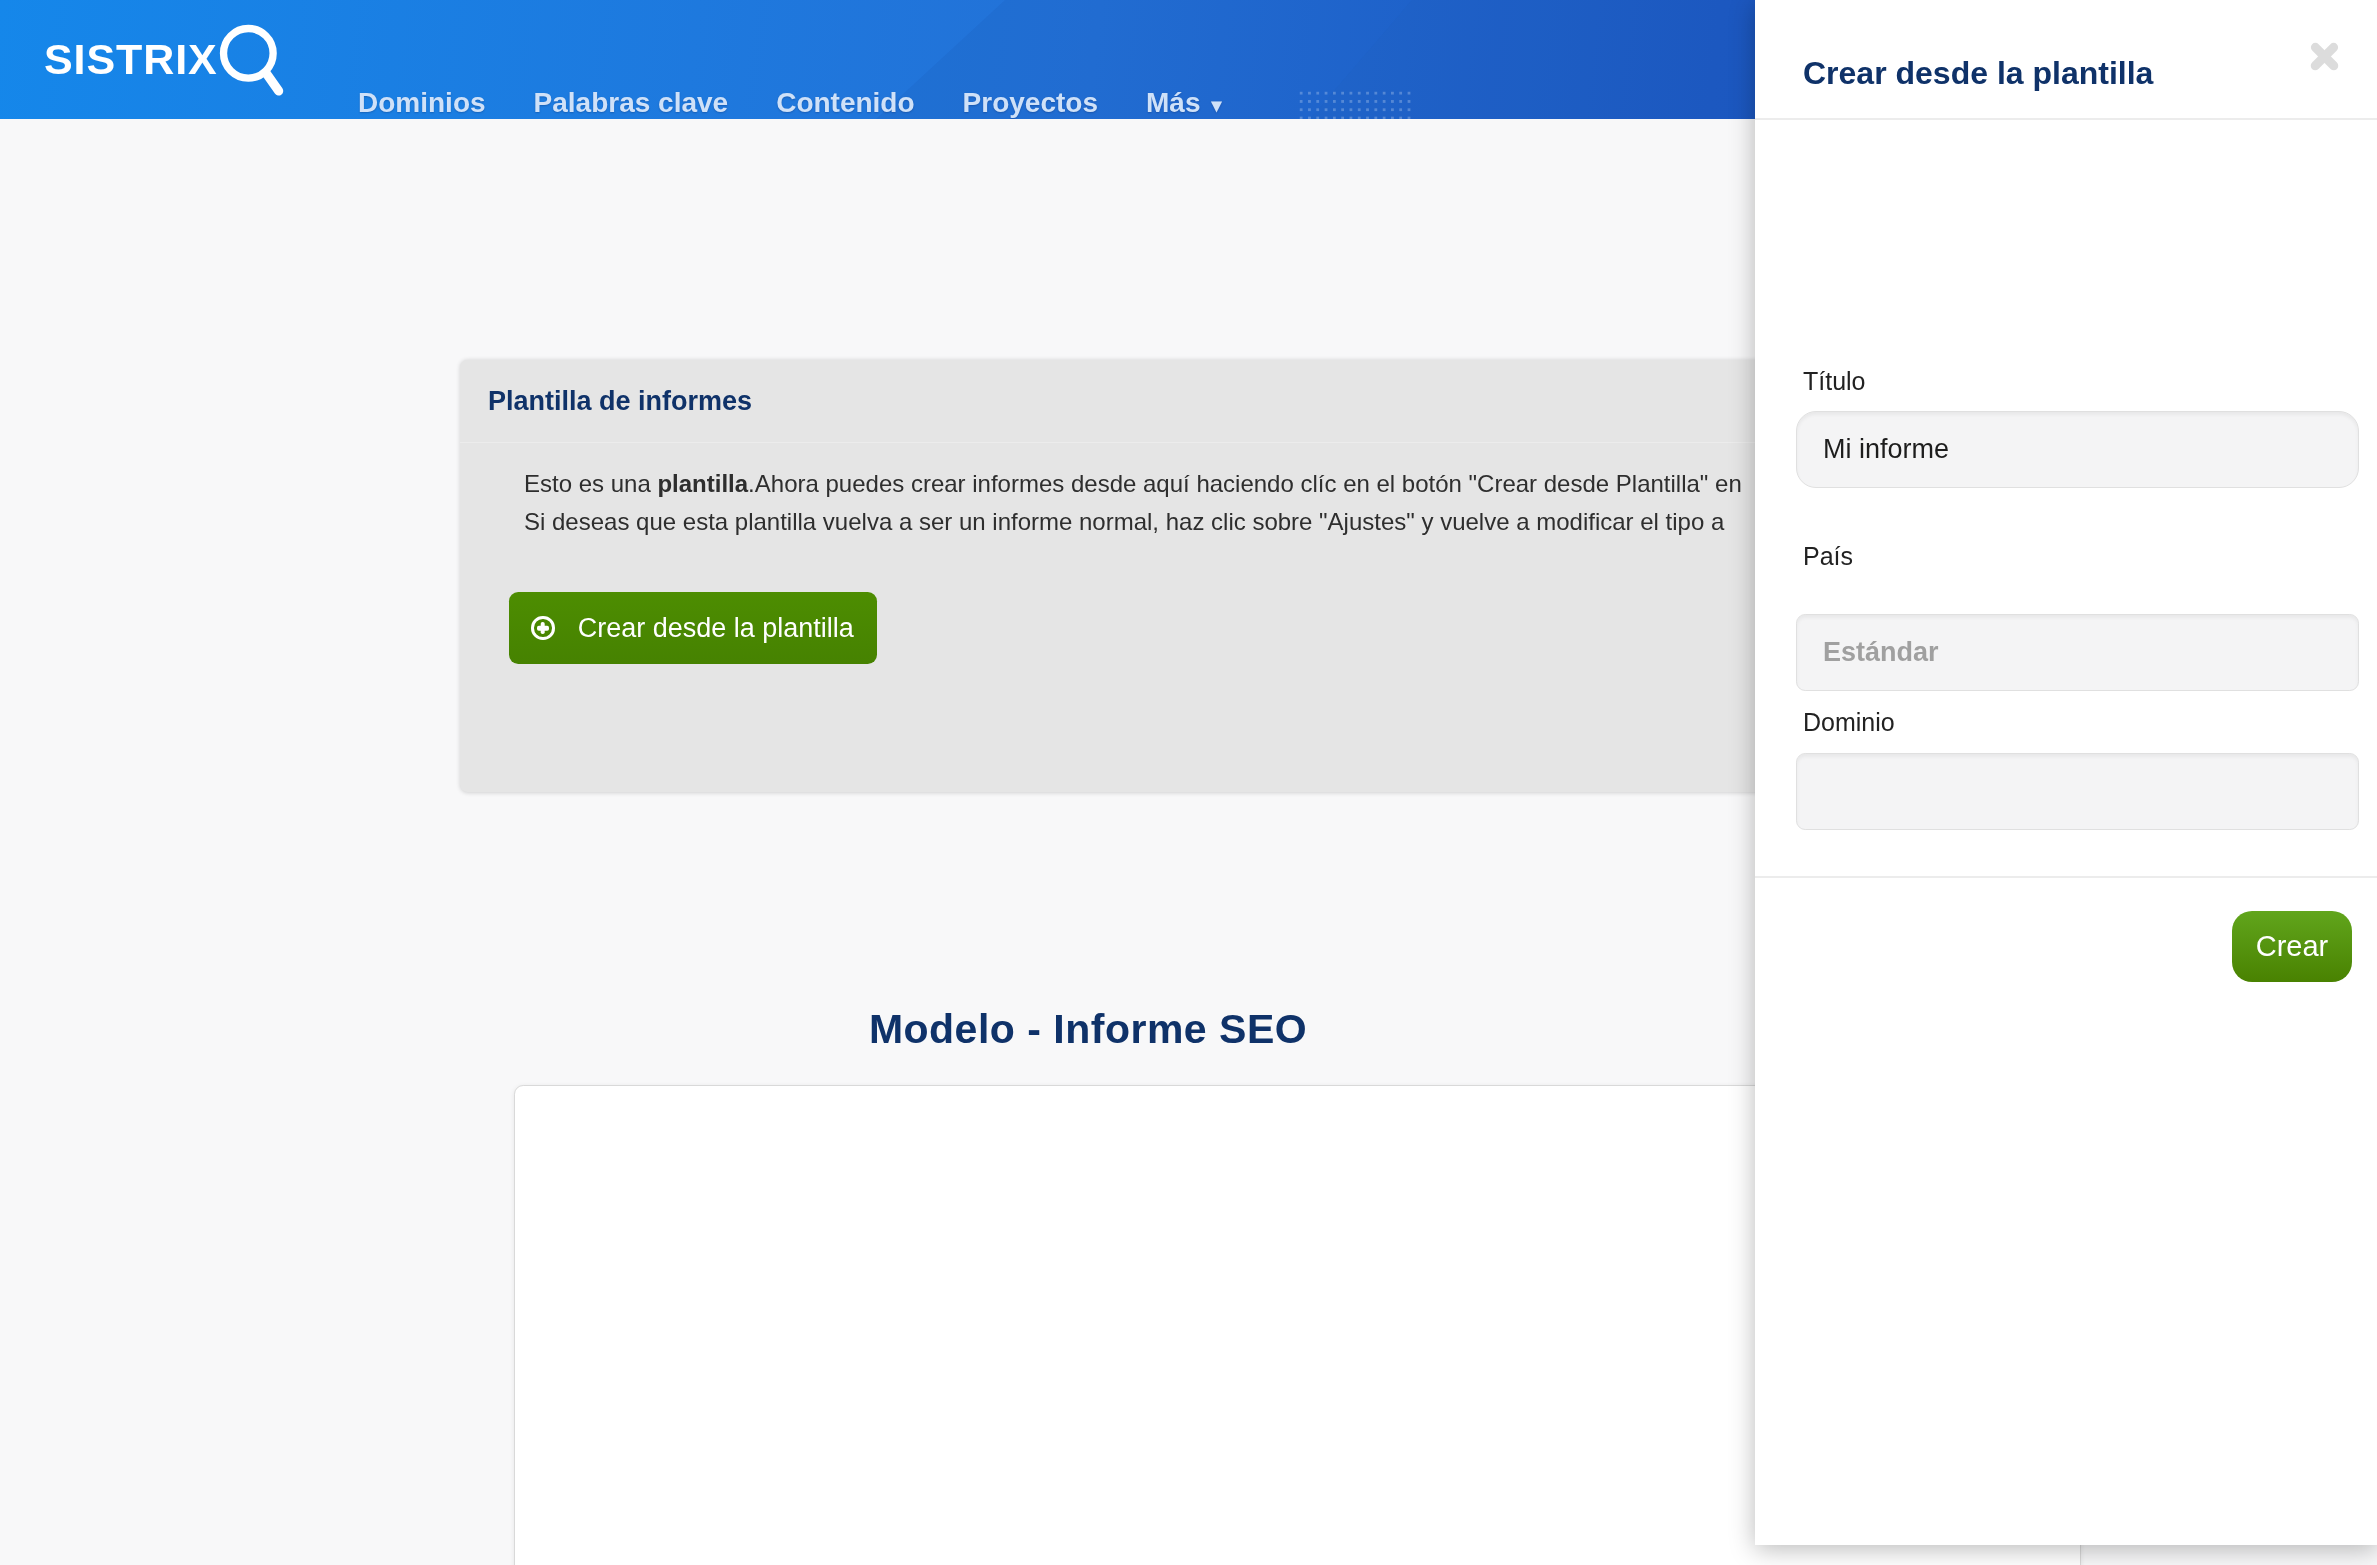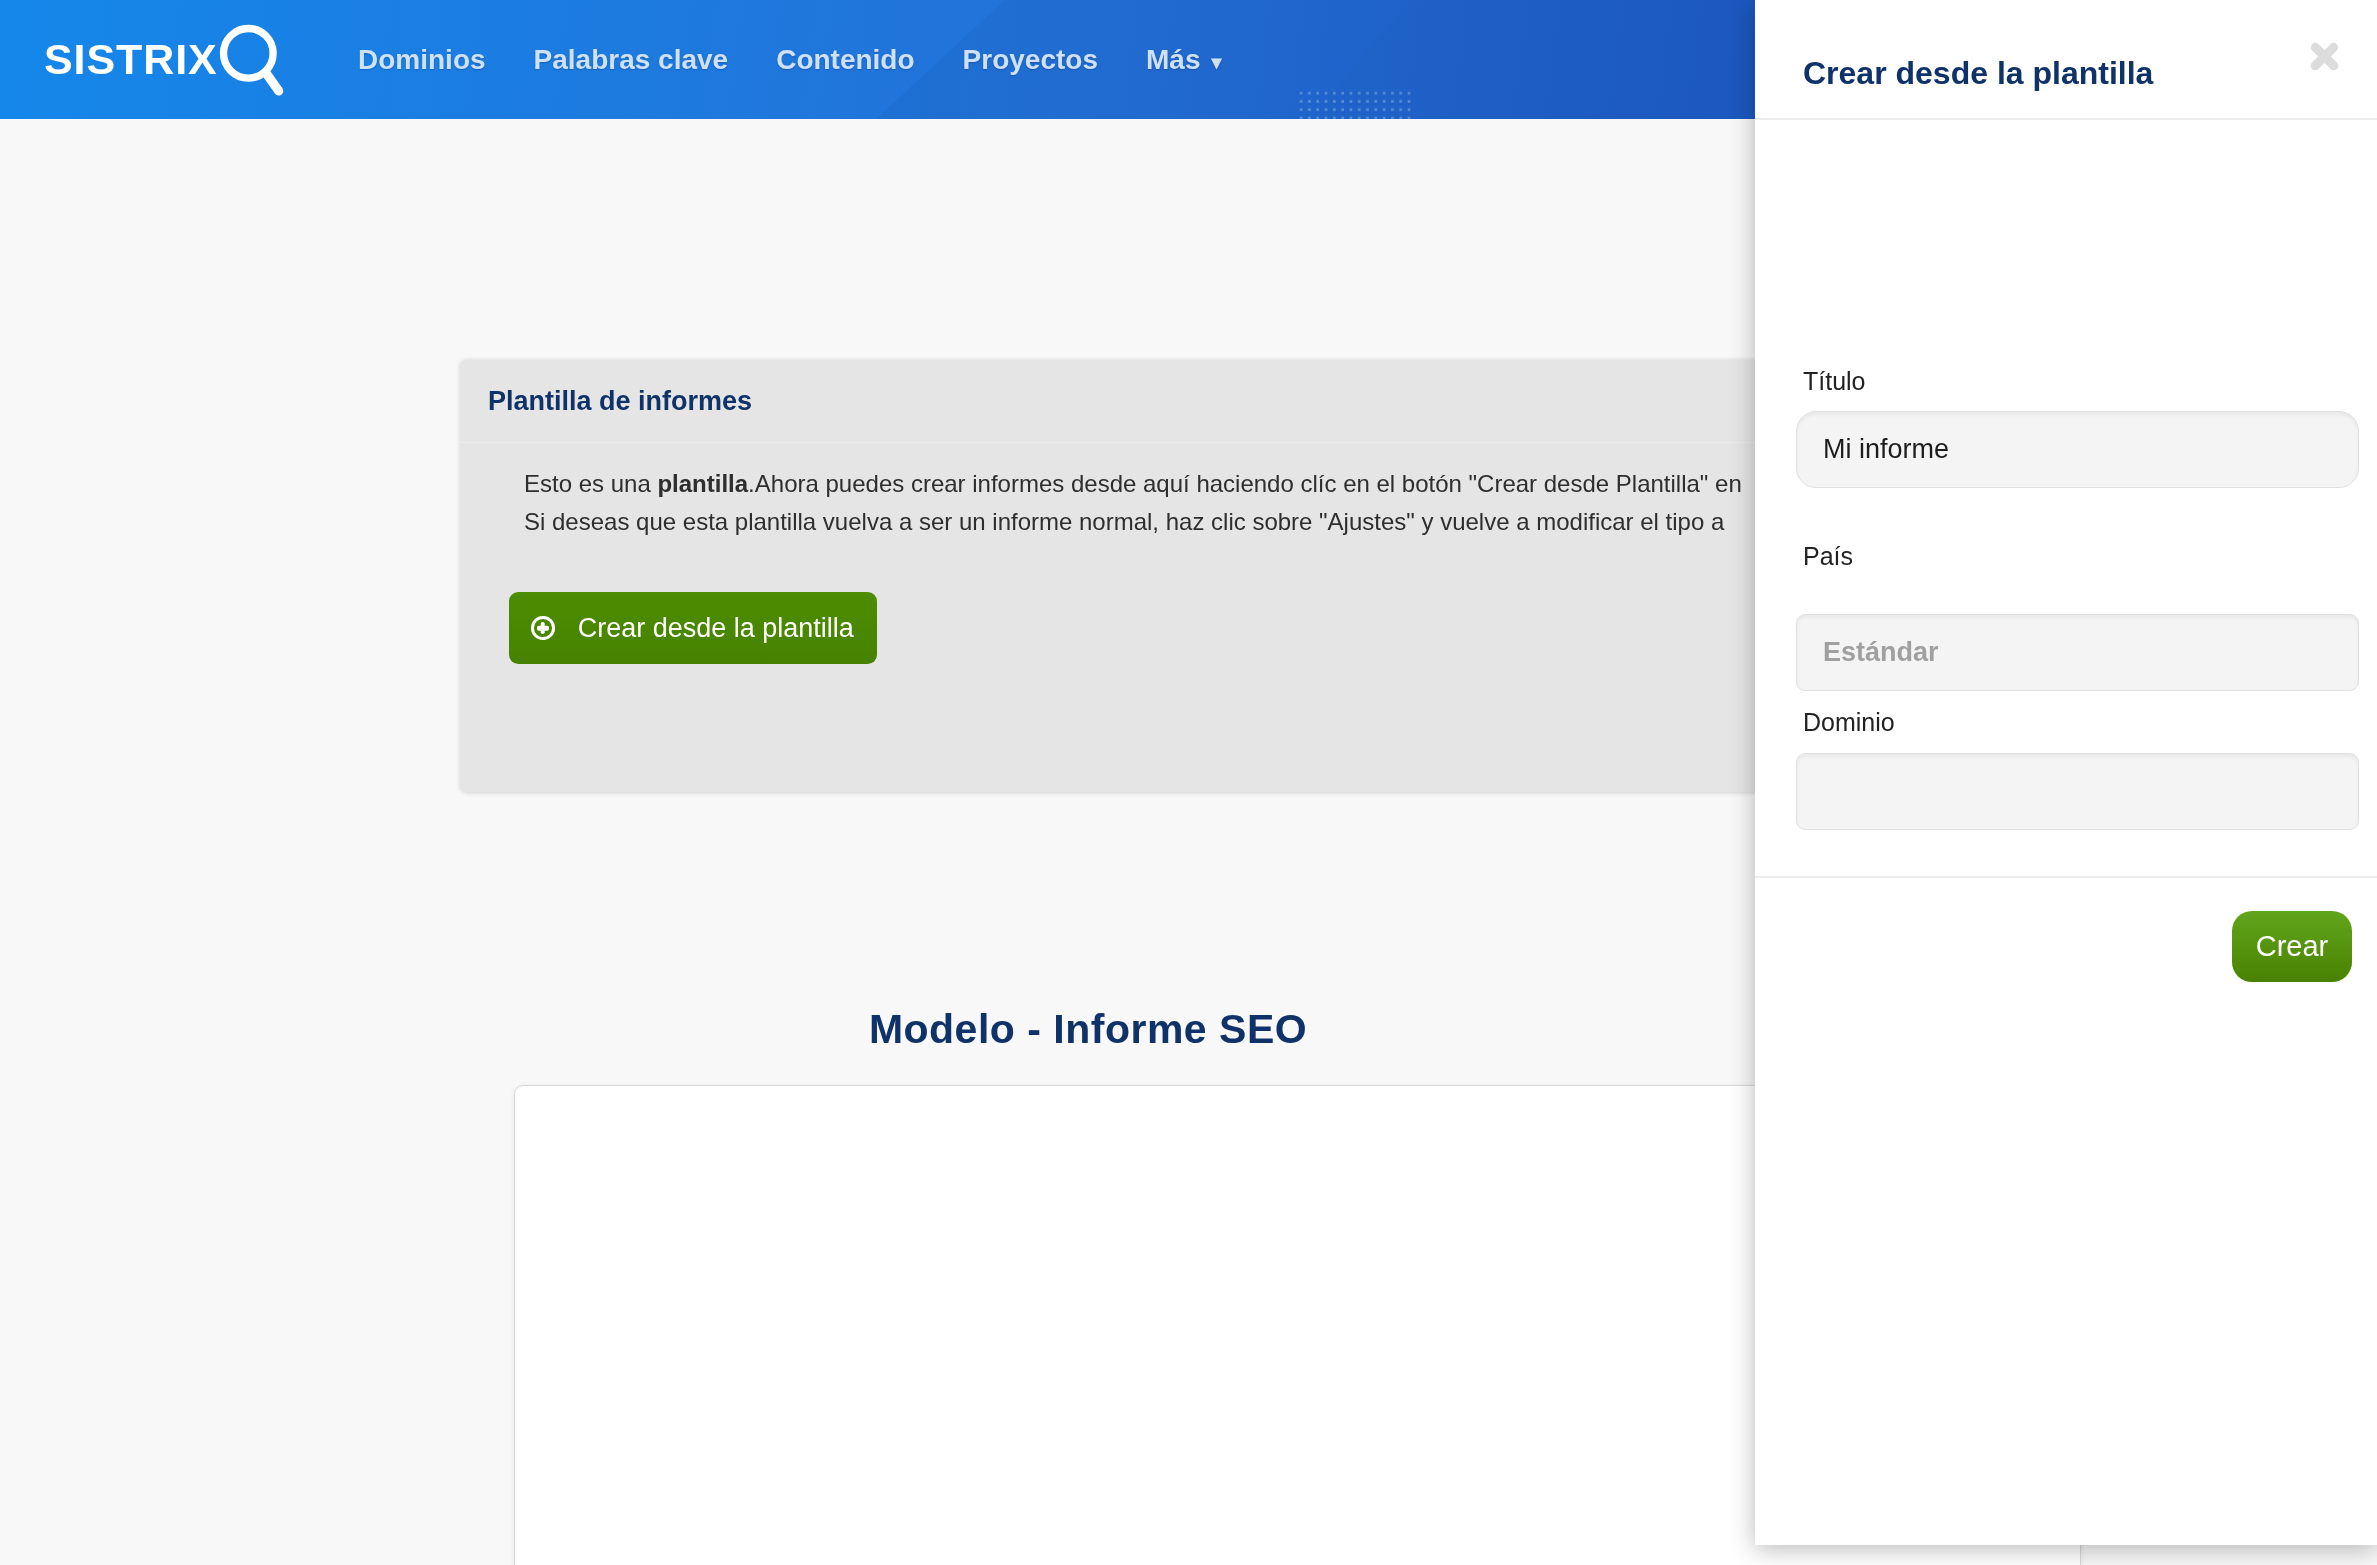--- a/index.html
+++ b/index.html
@@ -17,21 +17,21 @@
   .facet-mid{position:absolute;inset:0;background:rgba(8,28,90,0.05);
     clip-path:polygon(1005px 0,1412px 0,1310px 119px,876px 119px);}
   .facet-right{position:absolute;inset:0;background:rgba(8,28,90,0.07);
     clip-path:polygon(1412px 0,2377px 0,2377px 119px,1310px 119px);}
   .halftone{position:absolute;left:1297px;top:89px;width:116px;height:29.5px;opacity:.8;
     background-image:radial-gradient(rgba(255,255,255,0.30) 1.5px,transparent 1.7px);
     background-size:8.3px 8.3px;}
   .logo-wrap{position:absolute;left:44px;top:0;height:119px;display:flex;align-items:center;}
   .logo-text{color:#ffffff;font-size:43px;font-weight:700;letter-spacing:0.9px;line-height:1;}
   .logo-glass{display:block;margin-top:5.5px;}
-  .main-nav{position:absolute;left:358px;top:0;height:119px;display:flex;align-items:center;gap:48px;}
+  .main-nav{position:absolute;left:358px;top:0;height:119px;display:flex;align-items:flex-end;gap:48px;}
   .nav-item{color:#cfe1f8;font-size:28px;font-weight:700;text-shadow:0 0.9px 1.8px rgba(0,20,70,0.25);
     cursor:pointer;display:flex;align-items:center;gap:11px;white-space:nowrap;}
   .caret{font-size:20px;line-height:1;transform:translateY(1.8px);}
   
   .template-card{
     position:absolute;left:460px;top:360px;width:1586px;height:432px;background:#e5e5e5;
     border-radius:7.4px;box-shadow:0 0.9px 4.6px rgba(0,0,0,0.16);overflow:hidden;z-index:1;
   }
   .tc-header{height:82px;display:flex;align-items:center;padding:0 28px;border-bottom:1.8px solid #ececec;}
   .tc-title{color:#0f3269;font-size:27px;font-weight:700;}

